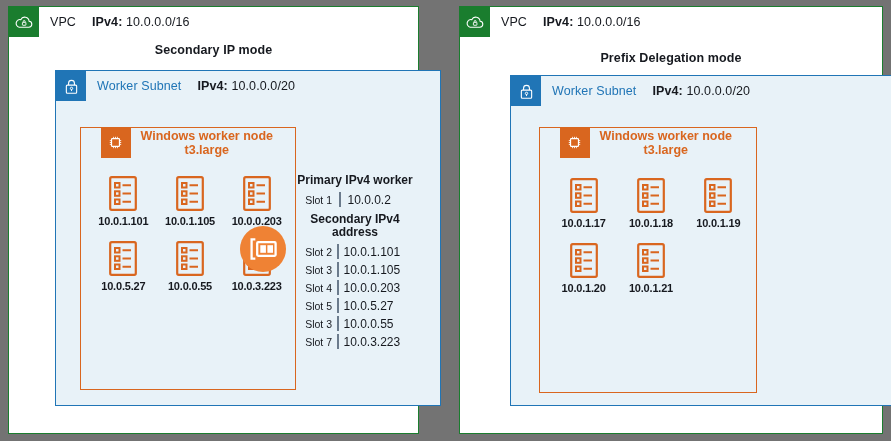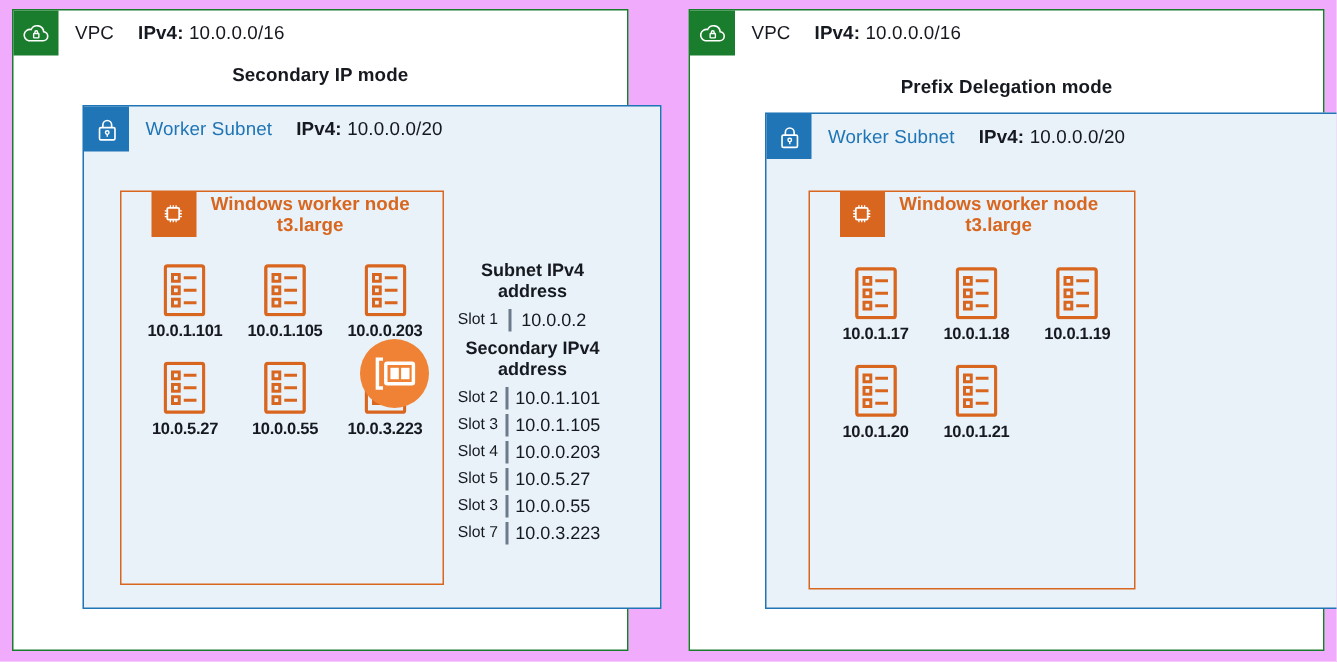--- a/index.html
+++ b/index.html
@@ -3,21 +3,21 @@
 <meta charset="utf-8">
 <style>
   html,body{margin:0;padding:0;}
   body{
     width:891px;height:441px;
     background:#ffffff;
     font-family:"Liberation Sans", sans-serif;
     color:#16191f;
     overflow:hidden;
   }
-  .canvas{position:relative;width:891px;height:441px;background:#f0abfc;}
+  .canvas{position:relative;width:891px;height:441px;background:#737373;}
 
   
   .vpc-panel{
     position:absolute;
     border:1.5px solid #1a7d2e;
     background:#ffffff;
     box-sizing:border-box;
   }
   #panel-left{left:8px;  top:6px; width:411px; height:428px;}
   #panel-right{left:459px;top:6px; width:424px; height:428px;}
@@ -250,21 +250,21 @@
     <div class="eni" id="eni-left">
       <svg width="30" height="26" viewBox="0 0 30 26">
         <path d="M6.2 3.4H3.6v19.2h2.6" fill="none" stroke="#ffffff" stroke-width="2.3" stroke-linecap="square"></path>
         <rect x="9.2" y="6.2" width="18.4" height="13.6" rx="1" fill="none" stroke="#ffffff" stroke-width="2.3"></rect>
         <rect x="12.3" y="9.2" width="5.6" height="7.6" fill="#ffffff"></rect>
         <rect x="19.4" y="9.2" width="5.6" height="7.6" fill="#ffffff"></rect>
       </svg>
     </div>
 
     <div class="slots" id="slots-left">
-      <div class="slot-group-title">Subnet IPv4 address</div>
+      <div class="slot-group-title">Primary IPv4 worker</div>
       <div class="slot-row">
         <span class="sn">Slot 1</span>
         <span class="sep"></span>
         <span class="val">10.0.0.2</span>
       </div>
       <div class="gap-sm"></div>
       <div class="slot-group-title">Secondary IPv4 address</div>
       <div class="slot-row tight">
         <span class="sn">Slot 2</span>
         <span class="sep"></span>

